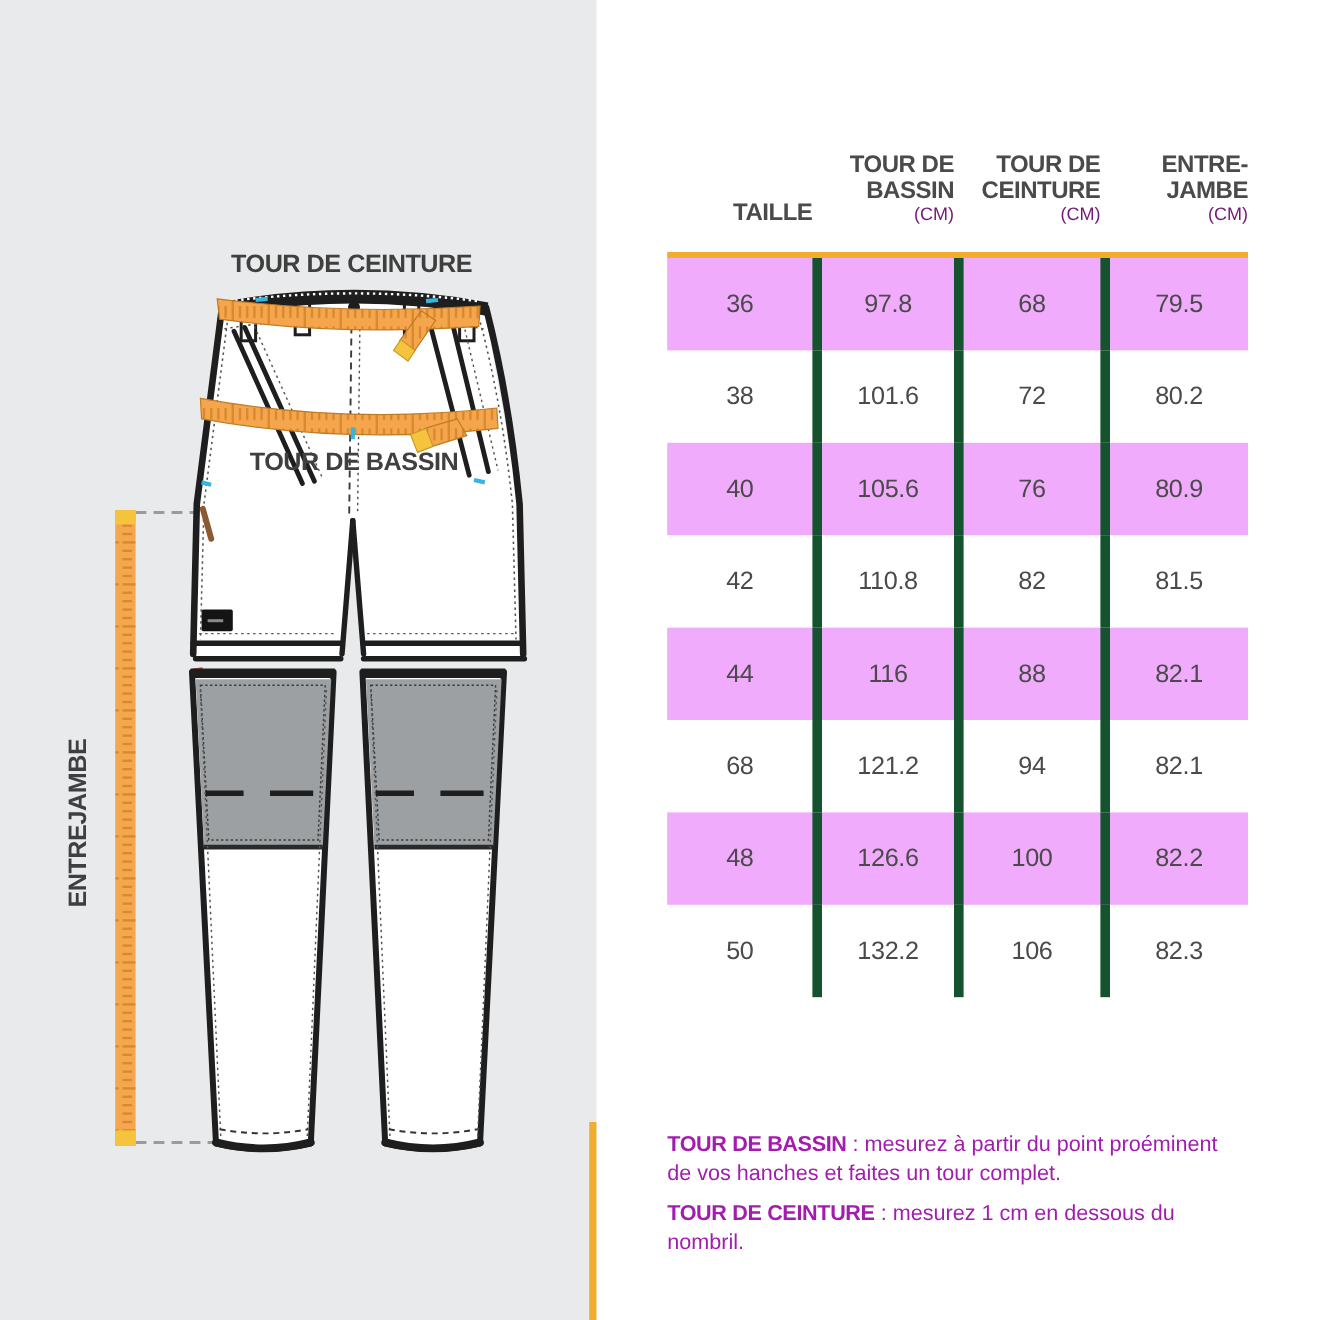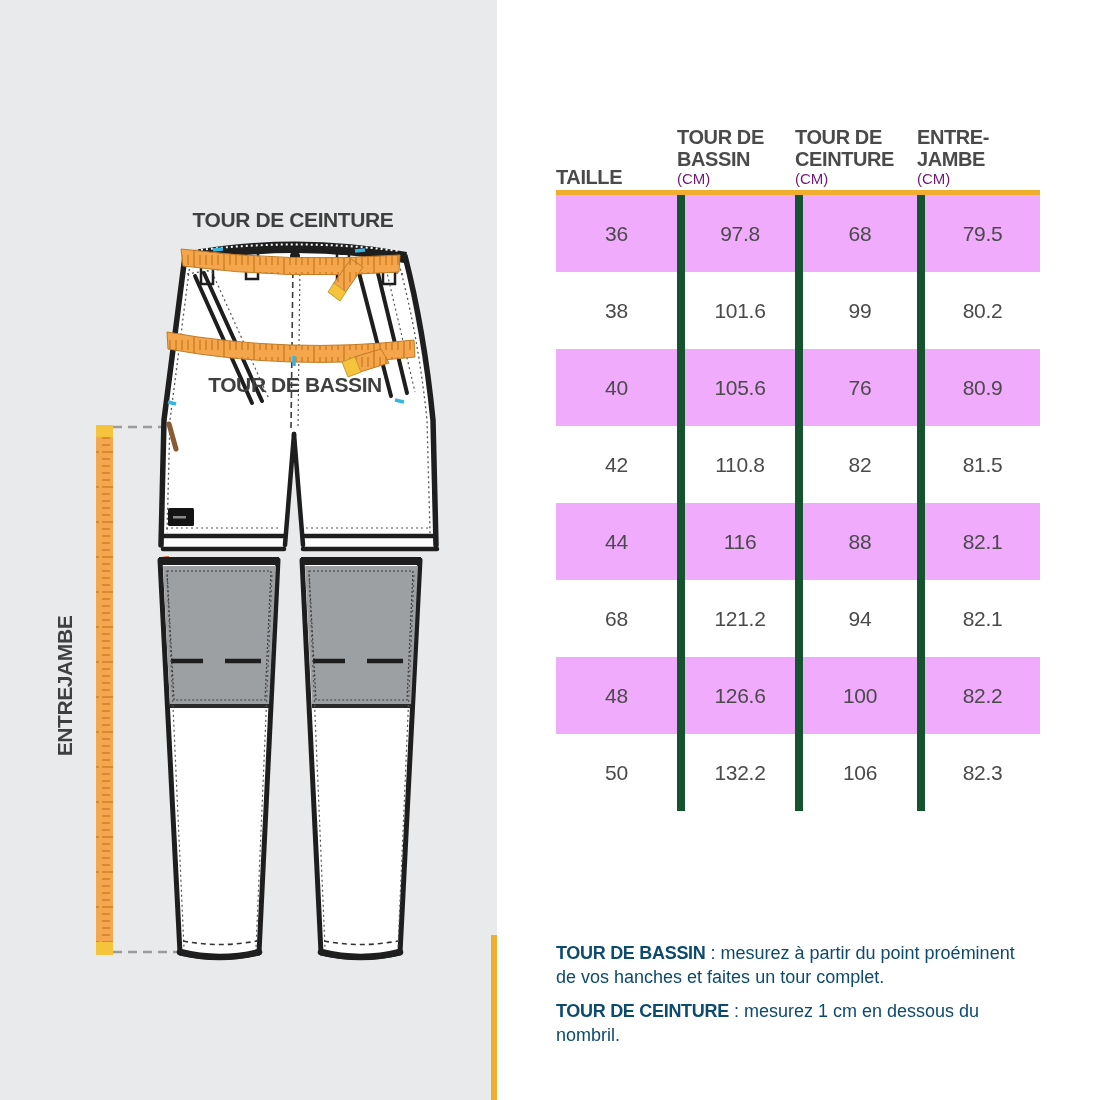--- a/index.html
+++ b/index.html
@@ -5,32 +5,32 @@
   html,body{margin:0;padding:0;}
   body{width:1100px;height:1100px;overflow:hidden;background:#ffffff;
        font-family:"Liberation Sans",sans-serif;}
   .stage{position:relative;width:1100px;height:1100px;background:#ffffff;}
   .left-panel{position:absolute;left:0;top:0;width:497px;height:1100px;background:#E8EAEB;}
   .left-panel svg{display:block;}
 
   
   .size-table{position:absolute;left:556px;top:126px;width:484px;}
   .thead{display:grid;grid-template-columns:121px 118px 122px 123px;align-items:end;}
-  .hcell{text-align:left;color:#4A4A4A;padding-bottom:2px;}
+  .hcell{text-align:right;color:#4A4A4A;padding-bottom:22px;}
   .hcell .l1,.hcell .l2{font-weight:bold;font-size:20px;line-height:22px;letter-spacing:-0.4px;}
   .hcell .unit{font-weight:normal;font-size:15px;line-height:18px;color:#701a75;}
   .accent-rule{height:5px;background:#F0AD2E;}
   .trow{display:grid;grid-template-columns:121px 118px 122px 123px;height:77px;}
   .trow.striped{background:#f0abfc;text-align:center;}
   .tcell{display:flex;align-items:center;justify-content:center;
          font-size:21px;color:#4A4A4A;letter-spacing:-0.3px;}
   .trow .tcell + .tcell{border-left:8px solid #14532d;}
 
   
-  .notes{position:absolute;left:556px;top:941px;width:468px;color:#0c4a6e;
+  .notes{position:absolute;left:556px;top:941px;width:468px;color:#a21caf;
          font-size:18px;line-height:1.35;}
   .notes p{margin:0;}
   .notes p + p{margin-top:9px;}
   .notes .term{font-weight:bold;letter-spacing:-0.3px;}
 
   .orange-bar{position:absolute;left:491px;top:935px;width:6px;height:165px;background:#F0AD2E;}
 
   .svg-label{font-family:"Liberation Sans",sans-serif;font-weight:bold;
              font-size:21px;letter-spacing:-0.4px;fill:#3F3F3F;}
 </style>
@@ -194,21 +194,21 @@
 
     <div class="trow striped">
       <div class="tcell">36</div>
       <div class="tcell">97.8</div>
       <div class="tcell">68</div>
       <div class="tcell">79.5</div>
     </div>
     <div class="trow">
       <div class="tcell">38</div>
       <div class="tcell">101.6</div>
-      <div class="tcell">99</div>
+      <div class="tcell">72</div>
       <div class="tcell">80.2</div>
     </div>
     <div class="trow striped">
       <div class="tcell">40</div>
       <div class="tcell">105.6</div>
       <div class="tcell">76</div>
       <div class="tcell">80.9</div>
     </div>
     <div class="trow">
       <div class="tcell">42</div>

